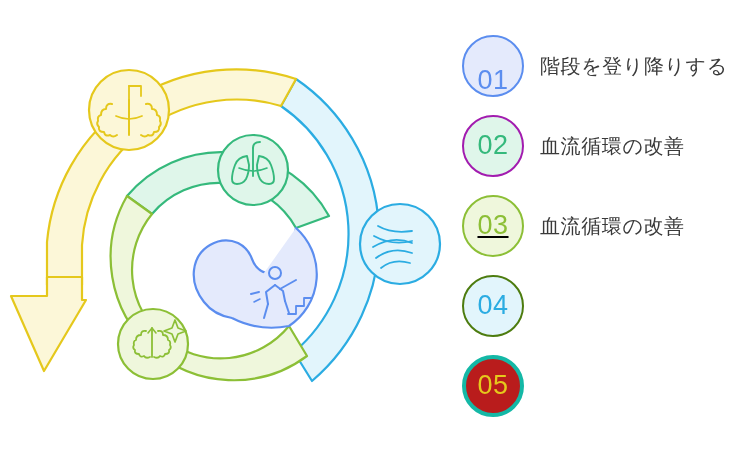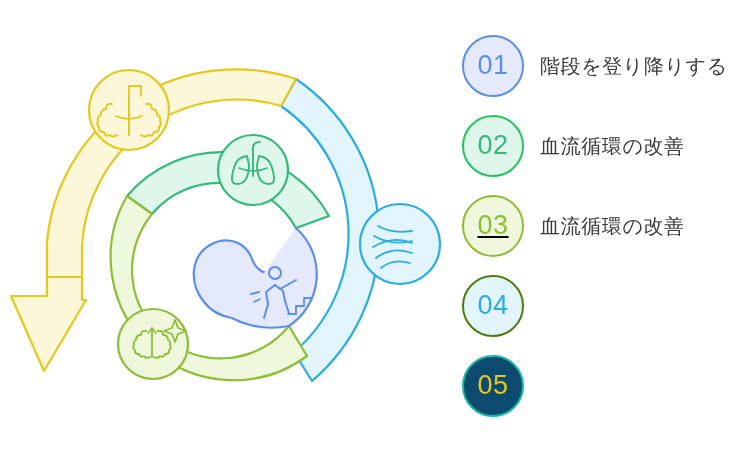--- a/index.html
+++ b/index.html
@@ -181,47 +181,47 @@
         <path d="M288 314 h8 v-8 h8 v-8 h8" stroke-width="1.8"></path>
         <path d="M260 299 l-6 3" stroke-width="1.6"></path>
       </g>
 
     </svg>
   </div>
 
   <div id="legend">
 
     <div class="legend-item">
-      <div class="legend-badge" style="background:#E4EAFC;border:2px solid #5B8DEF;">
+      <div class="legend-badge" style="background:#E4EAFC;border:2px solid #5B8DEF;align-items:flex-end;">
         <span style="color:#5B8DEF;">01</span>
       </div>
       <div class="legend-label">階段を登り降りする</div>
     </div>
 
     <div class="legend-item">
-      <div class="legend-badge" style="background:#DFF6EA;border:2px solid #22c55e;">
+      <div class="legend-badge" style="background:#DFF6EA;border:2px solid #a21caf;">
         <span style="color:#35B97C;">02</span>
       </div>
       <div class="legend-label">血流循環の改善</div>
     </div>
 
     <div class="legend-item">
       <div class="legend-badge" style="background:#EFF7DC;border:2px solid #8CBF36;text-decoration:underline;">
         <span style="color:#8CBF36;">03</span>
       </div>
       <div class="legend-label">血流循環の改善</div>
     </div>
 
     <div class="legend-item">
       <div class="legend-badge" style="background:#E2F5FC;border:2px solid #4d7c0f;">
         <span style="color:#2BACE2;">04</span>
       </div>
     </div>
 
     <div class="legend-item">
-      <div class="legend-badge" style="background:#0c4a6e;border:2px solid #14b8a6;">
+      <div class="legend-badge" style="background:#b91c1c;border:4px solid #14b8a6;">
         <span style="color:#E5C81C;">05</span>
       </div>
     </div>
 
   </div>
 
 </div>
 
 </body></html>

